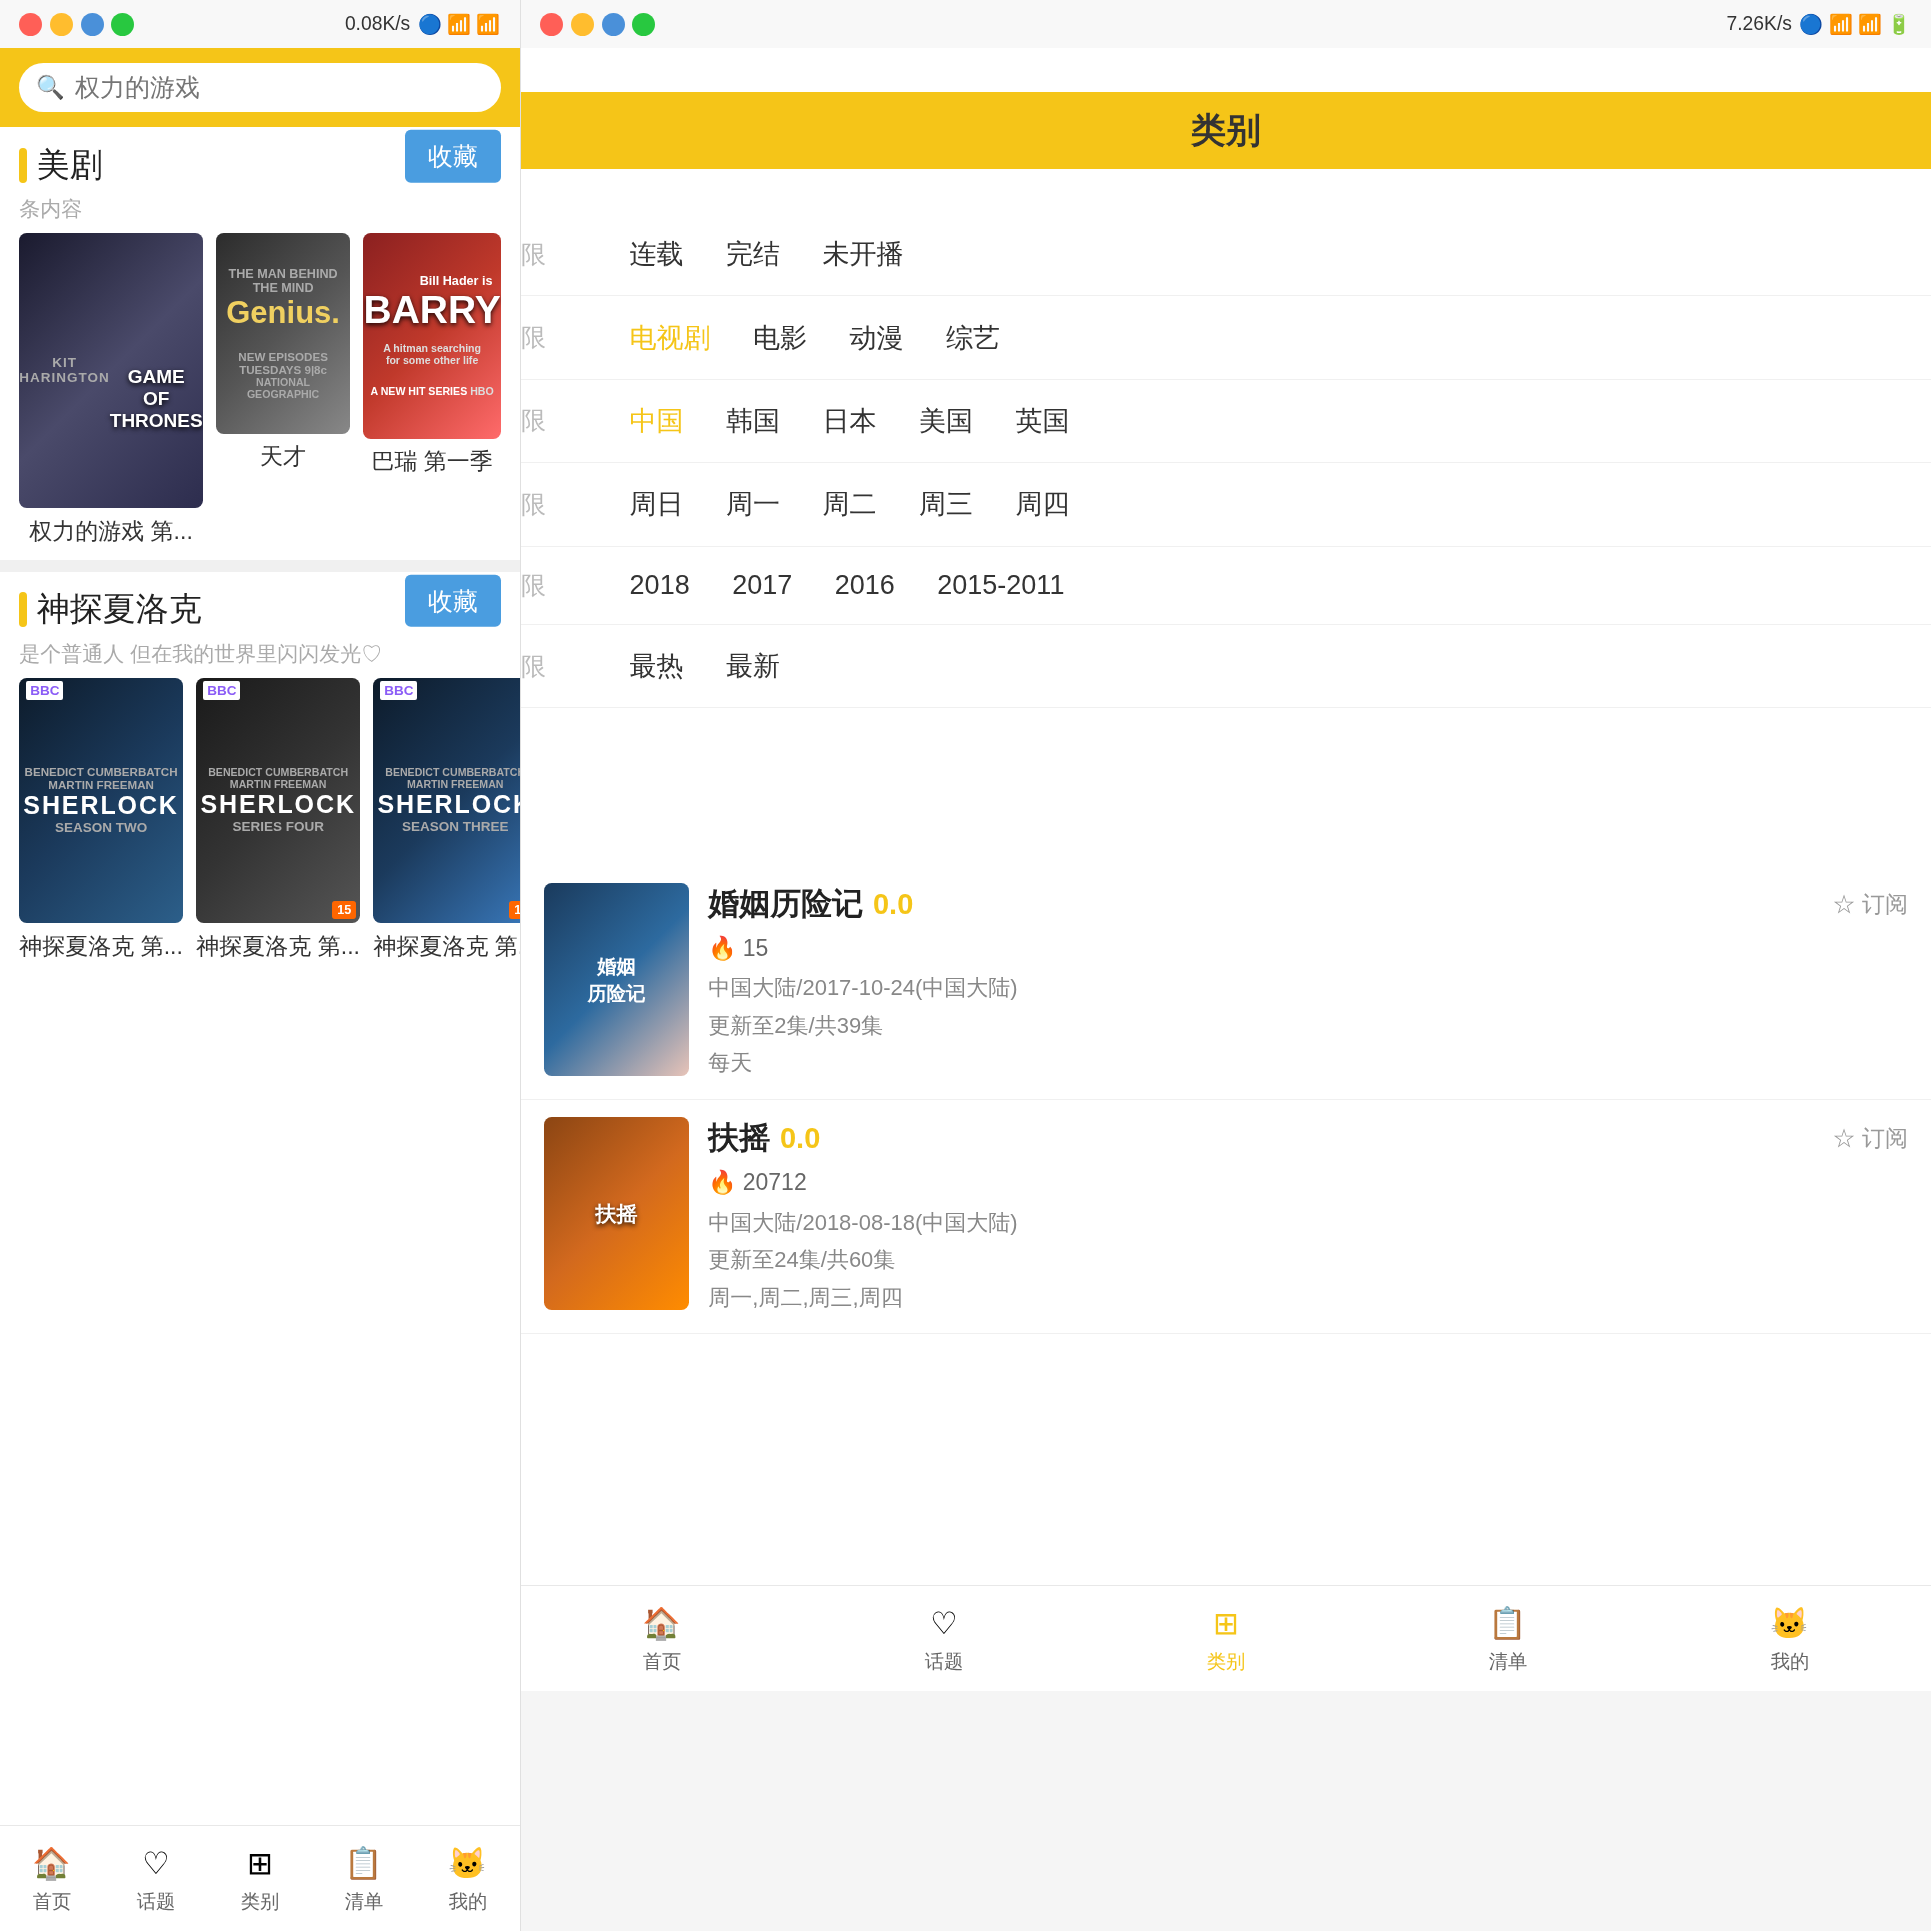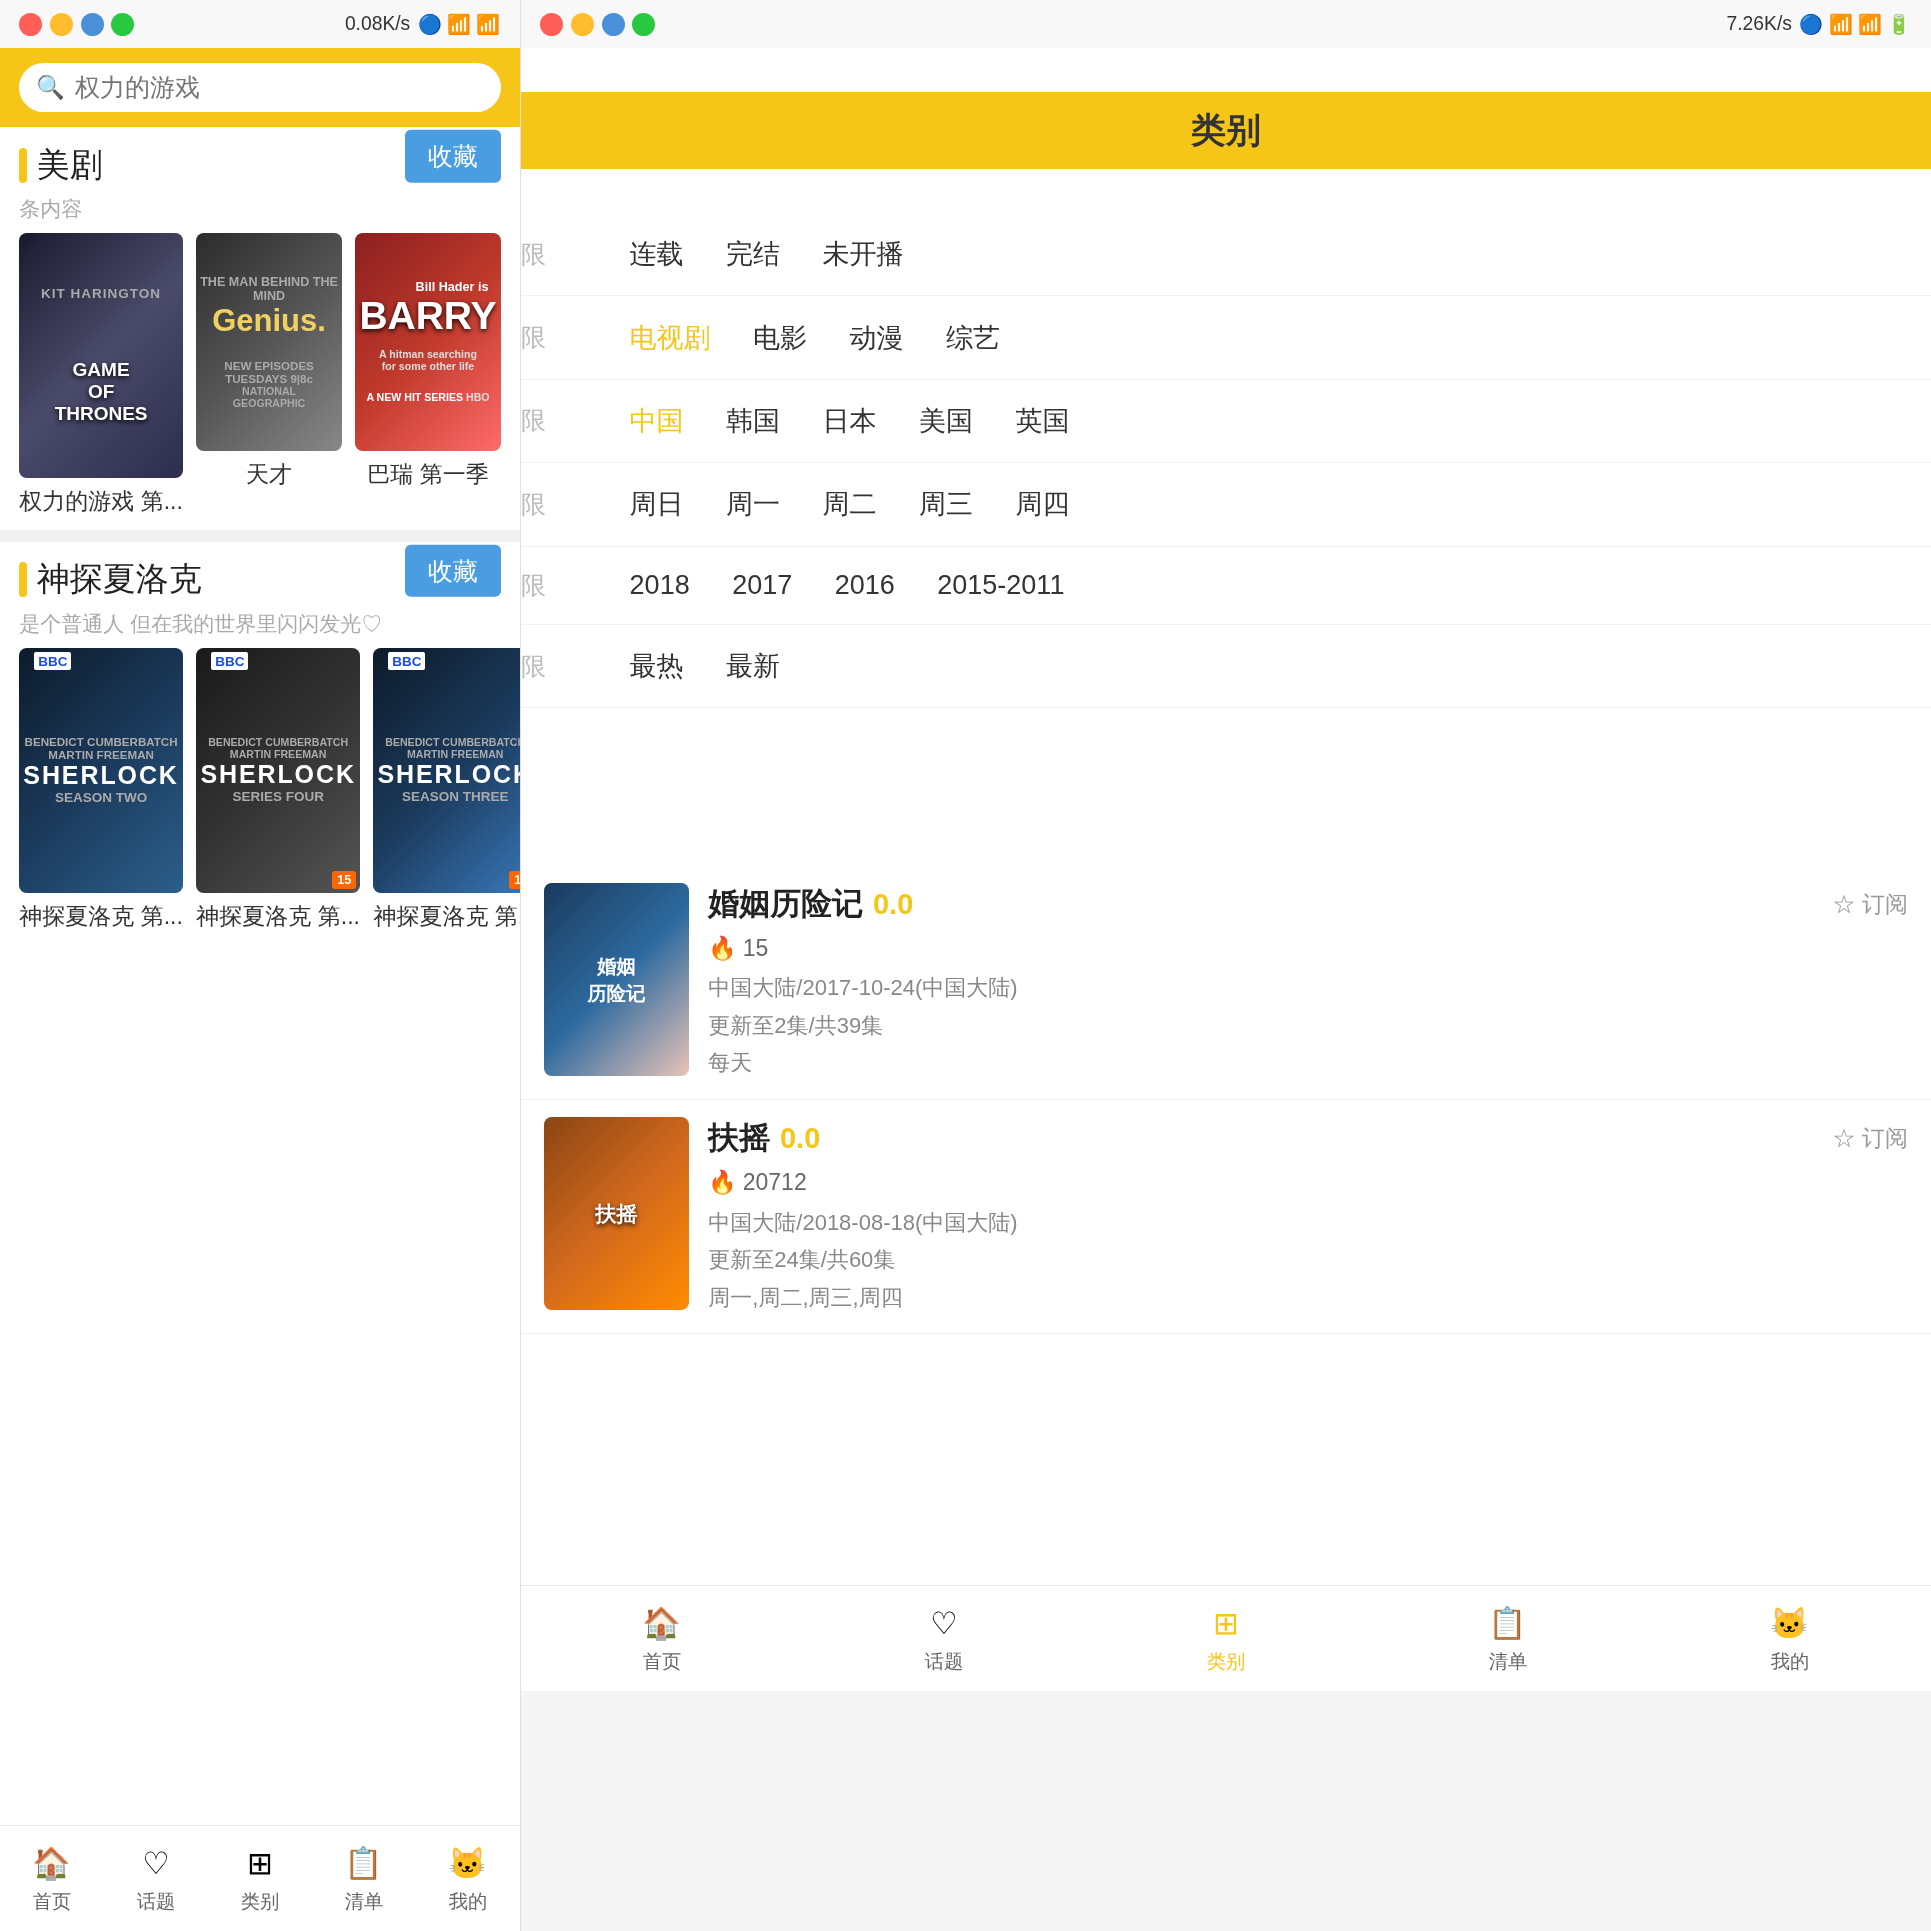--- a/index.html
+++ b/index.html
@@ -317,23 +317,23 @@
     .list-meta {
       font-size: 22px;
       color: #888;
       line-height: 1.7;
     }
 
     
     .bbc-badge {
       position: absolute;
       top: 3.9px;
-      left: 15px;
+      left: 7px;
       background: #fff;
-      color: #1d4ed8;
+      color: #8b5cf6;
       font-size: 13.5px;
       font-weight: bold;
       padding: 1.9px 3.9px;
       border-radius: 1.9px;
     }
     .age-badge {
       position: absolute;
       bottom: 3.9px;
       right: 3.9px;
       background: #ff6600;
@@ -396,21 +396,21 @@
         <div class="section-bar"></div>
         <span class="section-name">美剧</span>
       </div>
       <span class="section-desc">条内容</span>
       <button class="collect-btn" style="top:29px;">收藏</button>
       <div class="movie-grid">
 
         <div class="movie-card">
           <div class="movie-poster poster-got">
             <div class="movie-poster-inner">
-              <div style="display:flex;flex-direction:column;align-items:center;">
+              <div style="display:flex;flex-direction:row;align-items:center;">
                 <div style="font-size:13.5px;color:#aaa;letter-spacing:1px;">KIT HARINGTON</div>
                 <div style="font-size:19px;font-weight:900;color:#fff;text-shadow:0 1.9px 5.8px #000;margin-top:58px;">GAME<br>OF<br>THRONES</div>
               </div>
             </div>
           </div>
           <span class="movie-title">权力的游戏 第...</span>
         </div>
 
         <div class="movie-card">
           <div class="movie-poster poster-genius">

